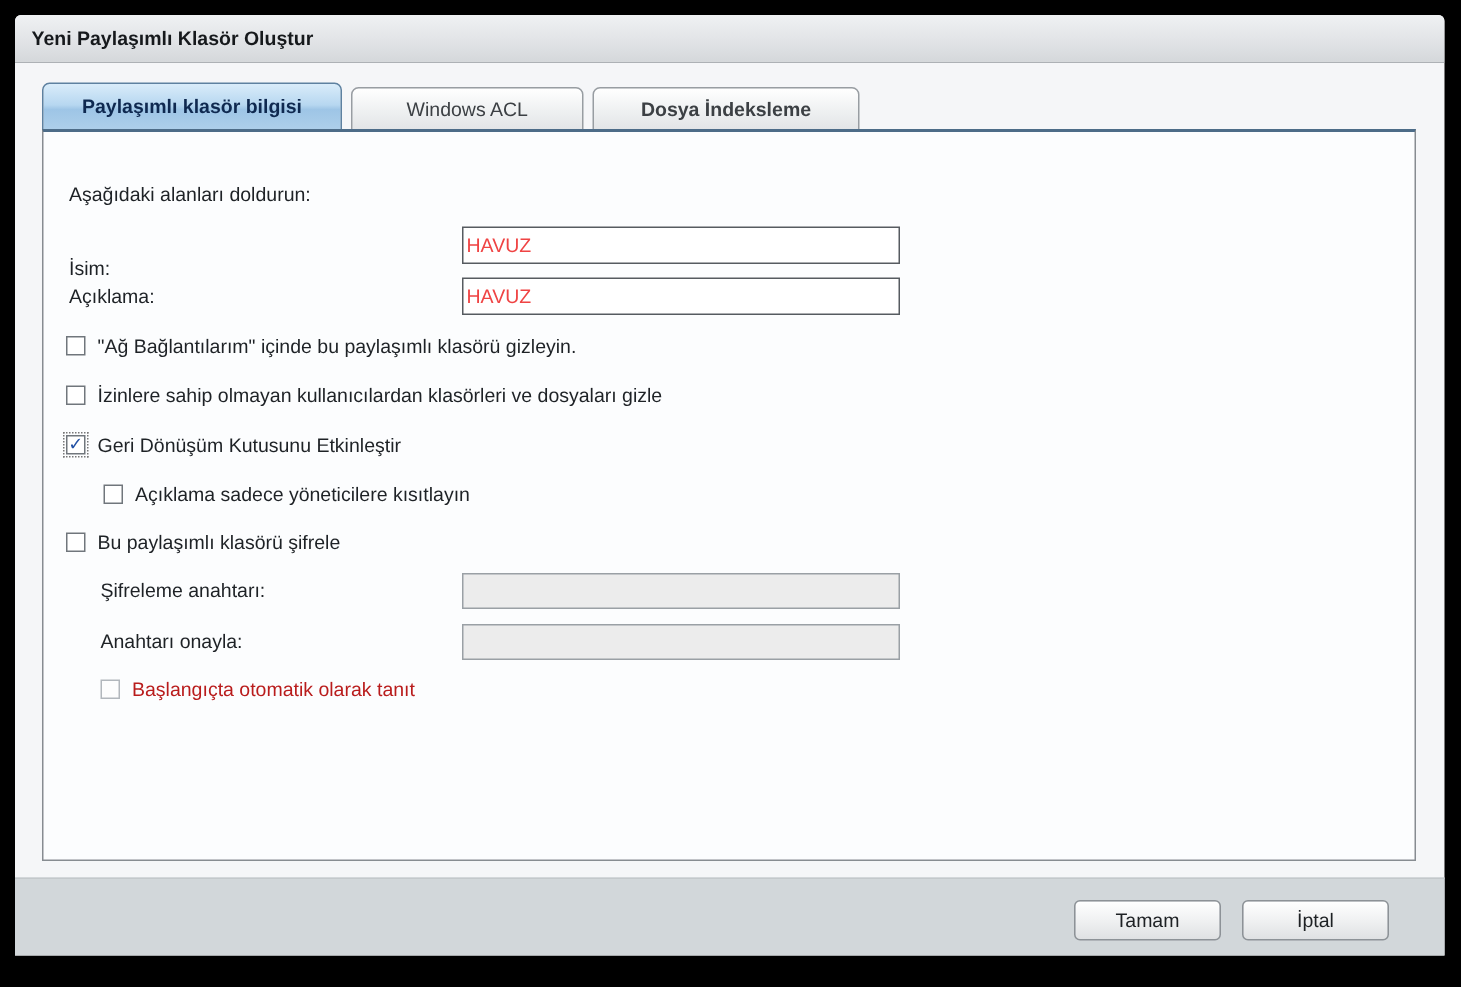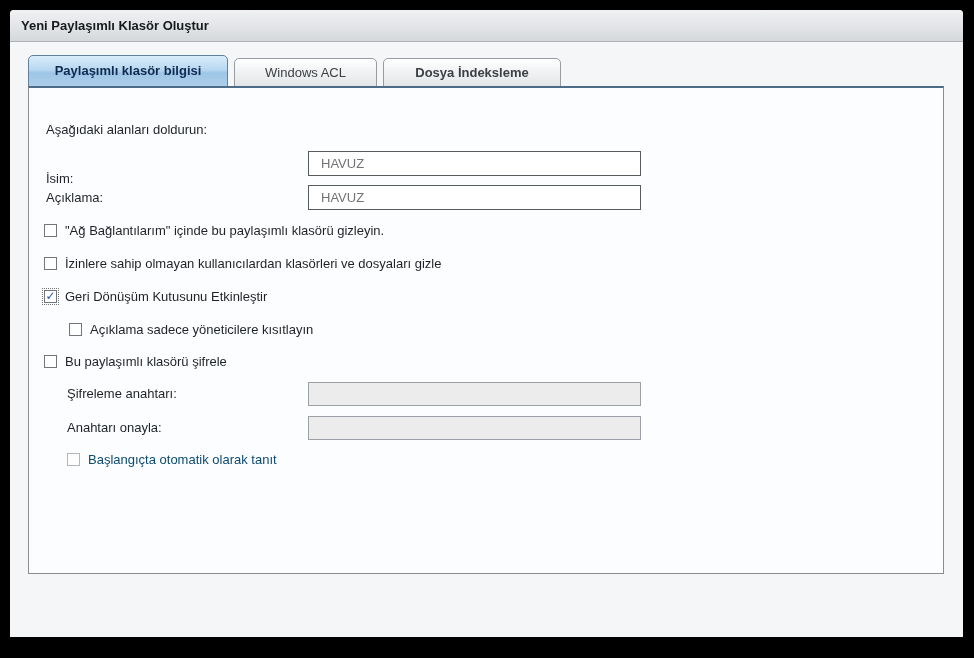--- a/index.html
+++ b/index.html
@@ -51,21 +51,21 @@
     position: relative;
     z-index: 3;
     height: 33px;
     line-height: 30px;
     background: linear-gradient(180deg, #d9ecfa 0%, #b7d7f0 45%, #9ec5e6 55%, #aecfea 100%);
     border: 1px solid #5e81a0;
     color: #0f2950;
     font-weight: bold;
   }
   .tab-info  { width: 200px; }
-  .tab-acl   { width: 143px; }
+  .tab-acl   { width: 155px; }
   .tab-index { width: 178px; font-weight: bold; }
   .panel {
     position: absolute;
     left: 18px; top: 76px;
     width: 916px; height: 488px;
     background: #fcfdfe;
     border-top: 2px solid #4d6c88;
     border-left: 1px solid #878c91;
     border-right: 1px solid #878c91;
     border-bottom: 1px solid #878c91;
@@ -74,27 +74,27 @@
   .instruction {
     position: absolute; left: 17px; top: 34px;
     font-size: 13px; color: #1e2226;
   }
   .field-label {
     position: absolute; left: 17px;
     font-size: 13px; color: #1e2226;
   }
   .text-input {
     position: absolute; left: 279px;
-    width: 333px; height: 25px;
+    width: 292px; height: 25px;
     border: 1px solid #565b60;
     background: #ffffff;
     font-family: "Liberation Sans", "DejaVu Sans", sans-serif;
     font-size: 13px;
-    color: #737373;
-    padding: 0 12px;
+    color: #ef4444;
+    padding: 0 2px;
   }
   .text-input:disabled {
     background: #ececec;
     border: 1px solid #9aa0a5;
     height: 24px;
   }
   .cb-row {
     position: absolute;
     display: flex;
     align-items: center;
@@ -108,21 +108,21 @@
     margin-right: 8px;
     flex: none;
     position: relative;
     font-size: 12px;
     line-height: 11px;
     text-align: center;
     color: #2352a5;
     font-weight: bold;
   }
   .cb-box.focused { outline: 1px dotted #777; outline-offset: 1px; }
-  .cb-row.disabled { color: #0c4a6e; }
+  .cb-row.disabled { color: #b91c1c; }
   .cb-row.disabled .cb-box { border-color: #b2b7bc; background: #fdfdfd; }
   .footer {
     position: absolute; left: 0; right: 0; top: 575px;
     height: 52px;
     background: #d2d7da;
     border-top: 1px solid #c3c8cb;
   }
   .btn {
     position: absolute; top: 14px;
     width: 98px; height: 27px;
@@ -200,14 +200,18 @@
     <div class="field-label" style="left:38px; top:332px;">Anahtarı onayla:</div>
     <input class="text-input" style="top: 328px;" type="text" disabled="" value="">
 
     <div class="cb-row disabled" style="left:38px; top:364px;">
       <span class="cb-box"></span>
       <span>Başlangıçta otomatik olarak tanıt</span>
     </div>
 
   </div>
 
+  <div class="footer">
+    <button class="btn btn-ok">Tamam</button>
+    <button class="btn btn-cancel">İptal</button>
+  </div>
 
 </div>
 
 </body></html>

